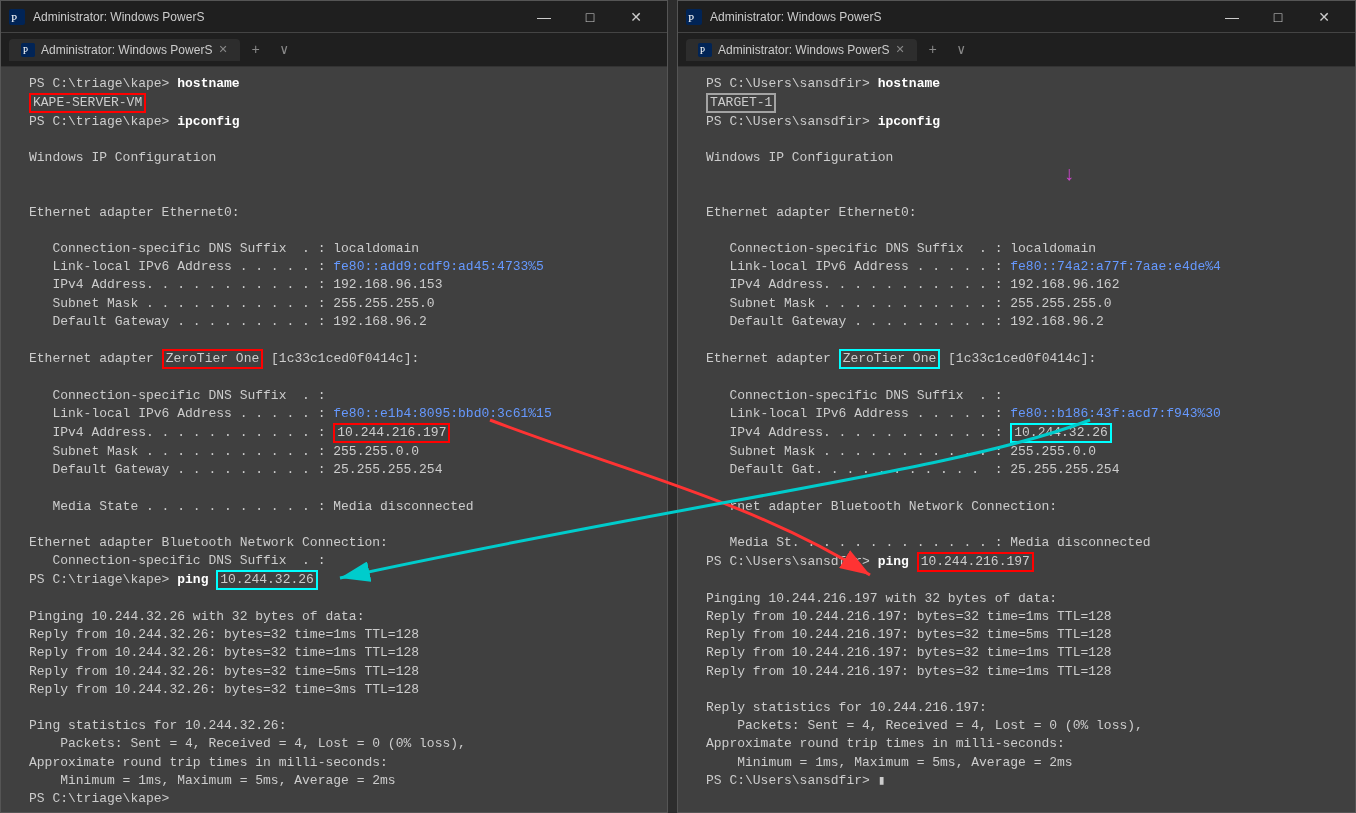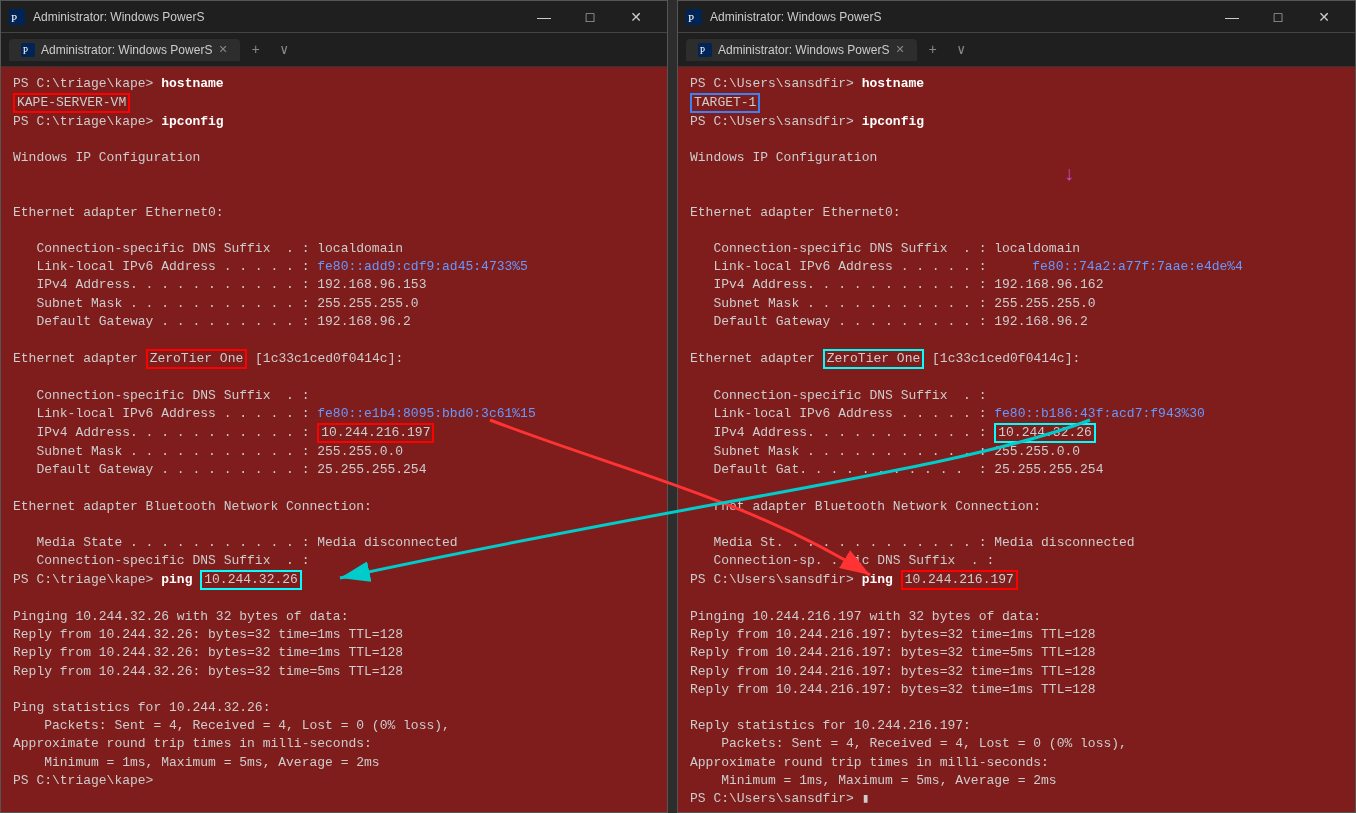--- a/index.html
+++ b/index.html
@@ -115,23 +115,23 @@
     }
 
     .tab-plus, .tab-chevron {
       color: #888;
       font-size: 14px;
       padding: 4px 8px;
     }
 
     .terminal-content {
       flex: 1;
-      background: #7f1d1d;
+      background: #404040;
       color: #cccccc;
-      padding: 8px 12px;
+      padding: 8px 28px;
       overflow: hidden;
       line-height: 1.4;
       font-size: 13px;
       white-space: pre;
     }
 
     
     .arrows-overlay {
       position: absolute;
       top: 0;
@@ -201,30 +201,31 @@
 </span><span>   Default Gateway . . . . . . . . . : 192.168.96.2
 </span>
 <span>Ethernet adapter <span style="border:2px solid #ff0000;display:inline-block;padding:0 2px;line-height:1.2;">ZeroTier One</span> [1c33c1ced0f0414c]:
 </span>
 <span>   Connection-specific DNS Suffix  . :
 </span><span>   Link-local IPv6 Address . . . . . : <span style="color:#6699ff;font-family:Liberation Mono, monospace;">fe80::e1b4:8095:bbd0:3c61%15</span>
 </span><span>   IPv4 Address. . . . . . . . . . . : <span style="border:2px solid #ff0000;display:inline-block;padding:0 2px;line-height:1.2;">10.244.216.197</span>
 </span><span>   Subnet Mask . . . . . . . . . . . : 255.255.0.0
 </span><span>   Default Gateway . . . . . . . . . : 25.255.255.254
 </span>
+<span>   Media State . . . . . . . . . . . : Media disconnected
+</span>
 <span>Ethernet adapter Bluetooth Network Connection:
-</span>
-<span>   Media State . . . . . . . . . . . : Media disconnected
 </span><span>   Connection-specific DNS Suffix  . :
 </span><span><span style="color:#cccccc;">PS C:\triage\kape&gt; </span><span style="color:#ffffff;font-weight:bold;">ping </span><span style="border:2px solid #00ffff;display:inline-block;padding:0 2px;line-height:1.2;">10.244.32.26</span>
 </span>
 <span>Pinging 10.244.32.26 with 32 bytes of data:
 </span><span>Reply from 10.244.32.26: bytes=32 time=1ms TTL=128
 </span><span>Reply from 10.244.32.26: bytes=32 time=1ms TTL=128
 </span><span>Reply from 10.244.32.26: bytes=32 time=5ms TTL=128
+</span><span>Reply from 10.244.32.26: bytes=32 time=3ms TTL=128
 </span>
 <span>Ping statistics for 10.244.32.26:
 </span><span>    Packets: Sent = 4, Received = 4, Lost = 0 (0% loss),
 </span><span>Approximate round trip times in milli-seconds:
 </span><span>    Minimum = 1ms, Maximum = 5ms, Average = 2ms
 </span><span><span style="color:#cccccc;">PS C:\triage\kape&gt; </span></span></div>
   </div>
 
   <div class="terminal-window terminal-right">
     <div class="title-bar">
@@ -249,46 +250,45 @@
           <text x="2" y="13" font-size="11" fill="white" font-family="Consolas">P</text>
         </svg>
         <span>Administrator: Windows PowerS</span>
         <span style="color:#888;font-size:11px;">✕</span>
       </div>
       <span class="tab-plus">+</span>
       <span class="tab-chevron">∨</span>
     </div>
 
     <div class="terminal-content"><span><span style="color:#cccccc;">PS C:\Users\sansdfir&gt; </span><span style="color:#ffffff;font-weight:bold;">hostname</span>
-</span><span><span style="border:2px solid #3b82f6;display:inline-block;padding:0 2px;line-height:1.2;">TARGET-1</span>
+</span><span><span style="border:2px solid #a3a3a3;display:inline-block;padding:0 2px;line-height:1.2;">TARGET-1</span>
 </span><span><span style="color:#cccccc;">PS C:\Users\sansdfir&gt; </span><span style="color:#ffffff;font-weight:bold;">ipconfig</span>
 </span>
 <span>Windows IP Configuration
 </span>
 
 <span>Ethernet adapter Ethernet0:
 </span>
 <span>   Connection-specific DNS Suffix  . : localdomain
-</span><span>   Link-local IPv6 Address . . . . . : <span style="color:#6699ff;margin-left:38px;">fe80::74a2:a77f:7aae:e4de%4</span>
+</span><span>   Link-local IPv6 Address . . . . . : <span style="color:#6699ff;">fe80::74a2:a77f:7aae:e4de%4</span>
 </span><span>   IPv4 Address. . . . . . . . . . . : 192.168.96.162
 </span><span>   Subnet Mask . . . . . . . . . . . : 255.255.255.0
 </span><span>   Default Gateway . . . . . . . . . : 192.168.96.2
 </span>
 <span>Ethernet adapter <span style="border:2px solid #00ffff;display:inline-block;padding:0 2px;line-height:1.2;">ZeroTier One</span> [1c33c1ced0f0414c]:
 </span>
 <span>   Connection-specific DNS Suffix  . :
 </span><span>   Link-local IPv6 Address . . . . . : <span style="color:#6699ff;text-align:right;">fe80::b186:43f:acd7:f943%30</span>
 </span><span>   IPv4 Address. . . . . . . . . . . : <span style="border:2px solid #00ffff;display:inline-block;padding:0 2px;line-height:1.2;">10.244.32.26</span>
 </span><span>   Subnet Mask . . . . . . . . . . . : 255.255.0.0
 </span><span>   Default Gat. . . . . . . . . . .  : 25.255.255.254
 </span>
 <span>   rnet adapter Bluetooth Network Connection:
 </span>
 <span>   Media St. . . . . . . . . . . . . : Media disconnected
-</span><span>   Connection-sp. . fic DNS Suffix  . :
 </span><span><span style="color:#cccccc;">PS C:\Users\sansdfir&gt; </span><span style="color:#ffffff;font-weight:bold;">ping </span><span style="border:2px solid #ff0000;display:inline-block;padding:0 2px;line-height:1.2;">10.244.216.197</span>
 </span>
 <span>Pinging 10.244.216.197 with 32 bytes of data:
 </span><span>Reply from 10.244.216.197: bytes=32 time=1ms TTL=128
 </span><span>Reply from 10.244.216.197: bytes=32 time=5ms TTL=128
 </span><span>Reply from 10.244.216.197: bytes=32 time=1ms TTL=128
 </span><span>Reply from 10.244.216.197: bytes=32 time=1ms TTL=128
 </span>
 <span>Reply statistics for 10.244.216.197:
 </span><span>    Packets: Sent = 4, Received = 4, Lost = 0 (0% loss),

